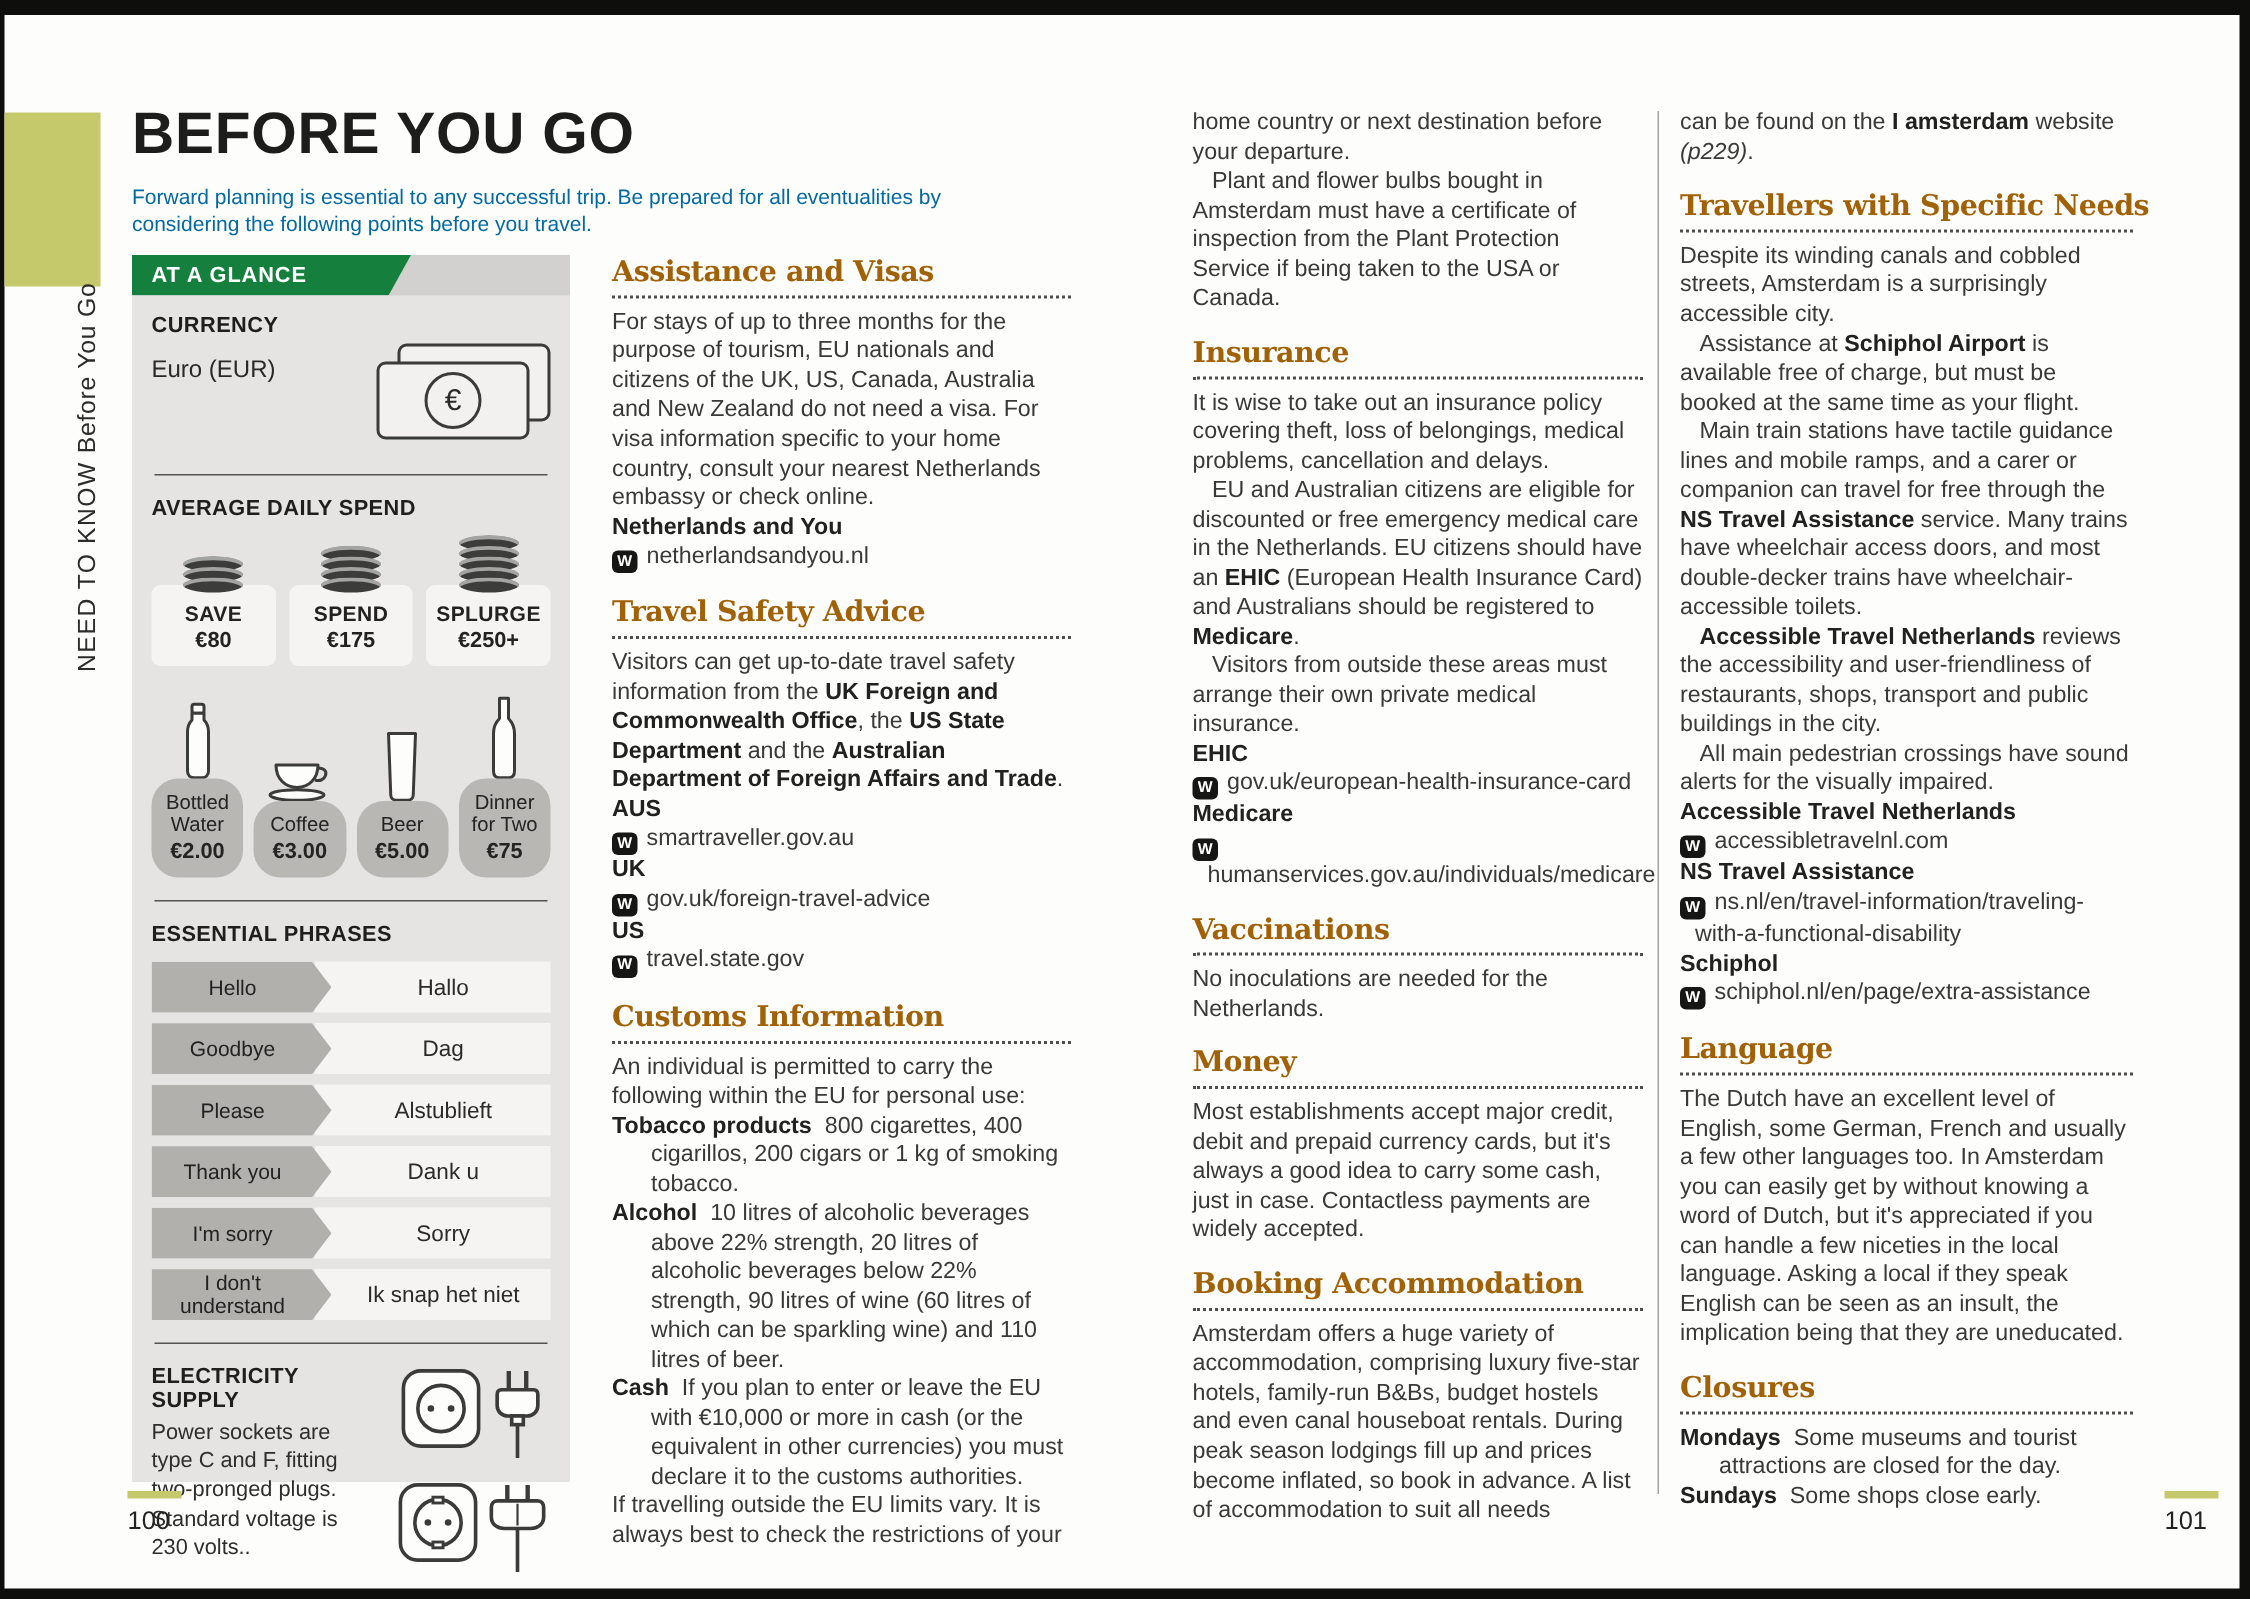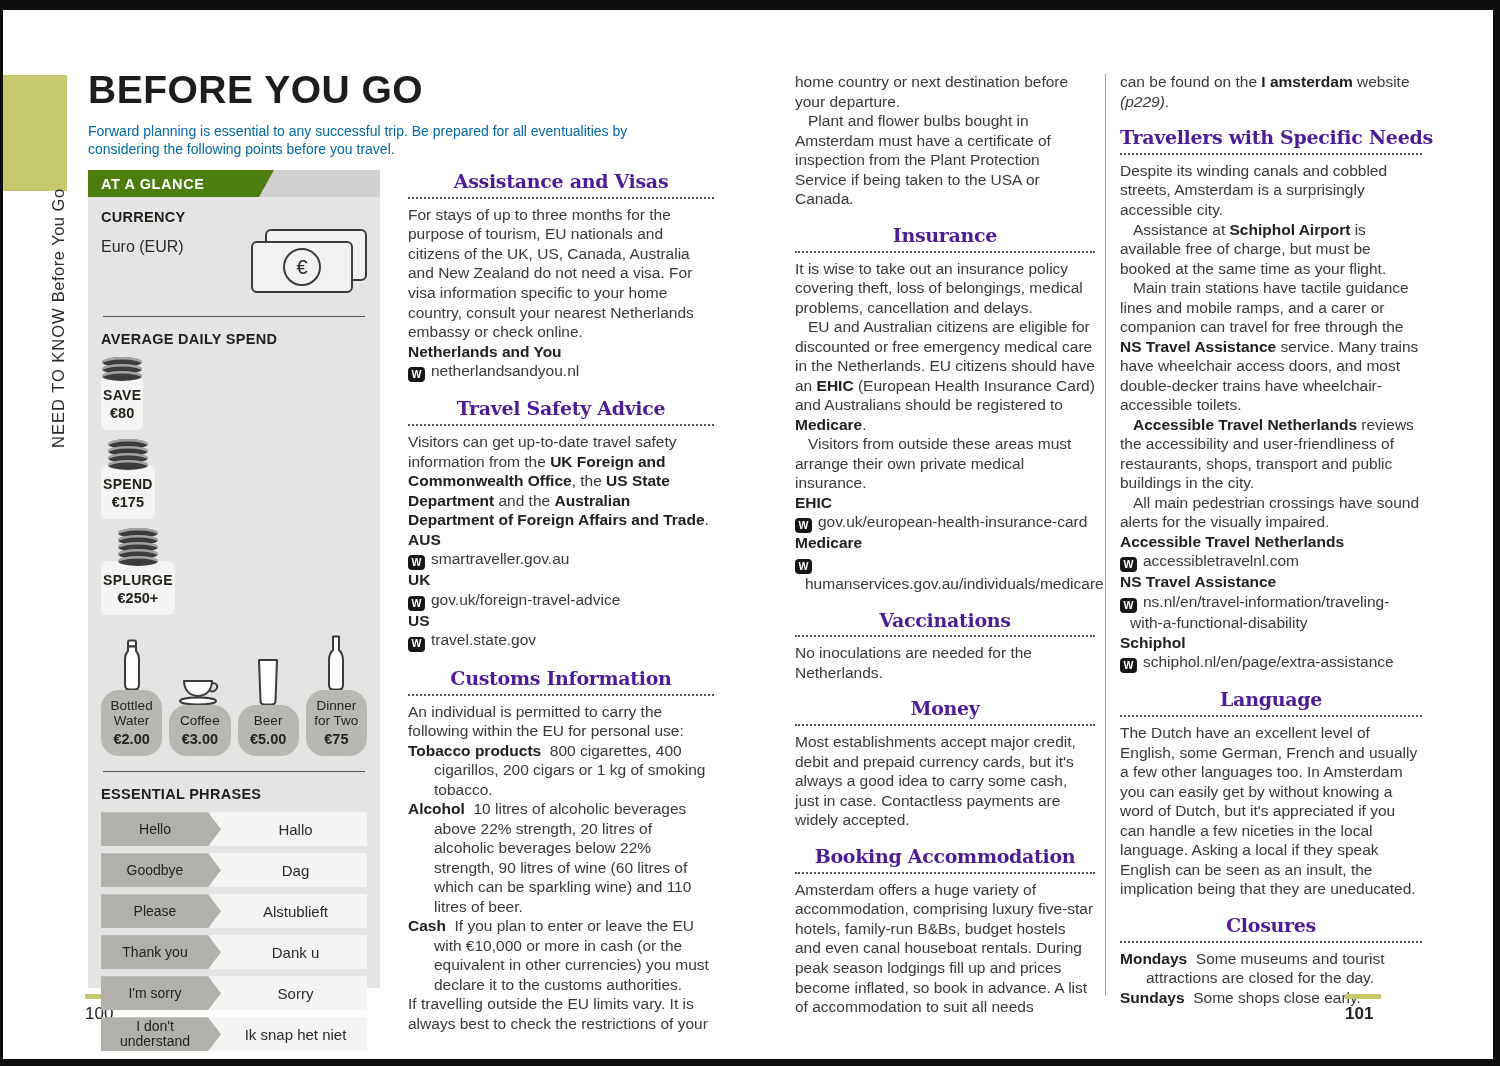--- a/index.html
+++ b/index.html
@@ -26,36 +26,36 @@
     font-size:39px;font-weight:700;letter-spacing:.5px;color:#1d1d1b;line-height:1.05;
   }
   .intro{
     position:absolute;left:85px;top:112px;width:565px;margin:0;
     font-size:14px;line-height:1.32;color:#0369a1;
   }
   
   .glance{position:absolute;left:85px;top:160px;width:292px;height:818px;background:#e5e4e2;}
   .glance-header{position:relative;height:27px;background:#d2d1cf;}
   .glance-header .gh-dark{
-    position:absolute;left:0;top:0;height:100%;width:186px;background:#4d7c0f;
+    position:absolute;left:0;top:0;height:100%;width:186px;background:#15803d;
     clip-path:polygon(0 0,100% 0,calc(100% - 15px) 100%,0 100%);
     color:#fff;font-weight:700;font-size:14.5px;letter-spacing:.6px;
     display:flex;align-items:center;padding-left:13px;box-sizing:border-box;
   }
   .glance-inner{padding:12px 13px 0 13px;}
   .g-label{font-weight:700;font-size:14.5px;letter-spacing:.3px;color:#1e1e1c;}
   .currency-row{display:flex;justify-content:space-between;margin-top:8px;}
   .currency-val{font-size:16px;color:#2a2a28;margin-top:5px;}
   .euro-notes{position:relative;width:132px;height:72px;margin-top:-4px;}
   .note{position:absolute;width:102px;height:52px;border:2px solid #3b3b39;border-radius:6px;background:#f2f1ef;box-sizing:border-box;}
   .note-back{right:0;top:0;}
   .note-front{right:14px;top:12px;display:flex;align-items:center;justify-content:center;}
   .euro-circle{width:34px;height:34px;border:2px solid #3b3b39;border-radius:50%;display:flex;align-items:center;justify-content:center;font-size:20px;color:#2a2a28;}
   .panel-div{border-top:1px solid #55534f;margin:15px 2px 14px 2px;}
-  .tiers{display:flex;gap:9px;margin-top:10px;align-items:flex-start;flex-direction:column;}
+  .tiers{display:flex;gap:9px;margin-top:10px;align-items:flex-end;}
   .tier{flex:1;display:flex;flex-direction:column;align-items:center;}
   .coins{position:relative;z-index:2;display:flex;flex-direction:column;align-items:center;margin-bottom:-5px;}
   .coin{width:40px;height:10px;border-radius:50%;background:#3c3c3a;box-shadow:inset 0 2.5px 0 rgba(250,250,248,.55);}
   .coin + .coin{margin-top:-3px;}
   .tier-box{width:100%;background:#f5f4f2;border-radius:6px;padding:11px 2px 9px;text-align:center;box-sizing:border-box;}
   .tier-label{font-weight:700;font-size:14px;letter-spacing:.3px;color:#22221f;}
   .tier-value{font-weight:700;font-size:14.5px;color:#22221f;margin-top:2px;}
   .prices{display:flex;gap:7px;margin-top:20px;align-items:flex-end;}
   .price-item{flex:1;display:flex;flex-direction:column;align-items:center;justify-content:flex-end;}
   .price-item svg{display:block;margin-bottom:-1px;}
@@ -79,40 +79,40 @@
   .elec-text p{margin:4px 0 0 0;font-size:14.5px;line-height:1.32;color:#2e2e2c;}
   .elec-icons{flex:1;display:flex;flex-direction:column;align-items:center;gap:14px;padding-top:2px;}
   .plug-group{display:flex;align-items:flex-start;gap:4px;}
   
   .col{position:absolute;font-size:15.5px;line-height:1.26;color:#393937;}
   .col2{left:405px;top:160px;width:306px;}
   .col3{left:792px;top:62px;width:300px;}
   .col4{left:1117px;top:62px;width:302px;}
   .vdivider{position:absolute;left:1102px;top:64px;width:1px;height:922px;background:#a3a2a0;}
   .sect h3{
-    font-family:"DejaVu Serif",serif;font-size:19px;font-weight:700;color:#4c1d95;
-    margin:15px 0 3px 0;letter-spacing:-.3px;white-space:nowrap;text-align:center;
+    font-family:"DejaVu Serif",serif;font-size:19px;font-weight:700;color:#a16207;
+    margin:15px 0 3px 0;letter-spacing:-.3px;white-space:nowrap;
   }
   .col > .sect:first-child h3{margin-top:0;}
   .dotted{border-bottom:2px dotted #504e4a;margin:0 0 6px 0;}
   .col p{margin:0;}
   .col p.indent{text-indent:13px;}
   .col .hang{padding-left:26px;text-indent:-26px;}
   .col .label{font-weight:700;color:#21211f;}
   .col strong{color:#21211f;}
   .wline{padding-left:10px;text-indent:-10px;}
   .wicon{
     display:inline-flex;width:17px;height:15px;background:#161614;color:#fff;border-radius:4px;
     align-items:center;justify-content:center;font-size:10.5px;font-weight:700;
     margin-right:6px;text-indent:0;vertical-align:-2px;
   }
   
   .folio{position:absolute;top:984px;}
   .folio-left{left:82px;}
-  .folio-right{left:1342px;font-weight:bold;}
+  .folio-right{left:1440px;}
   .folio-bar{width:36px;height:5px;background:#c5c96b;margin-bottom:5px;}
   .folio-num{font-size:17px;color:#232321;}
 </style>
 </head>
 <body>
 
 <div class="page">
 
   <div class="accent-block"></div>
   <div class="side-vert"><span class="kicker">NEED TO KNOW</span>&nbsp;<span>Before You Go</span></div>

